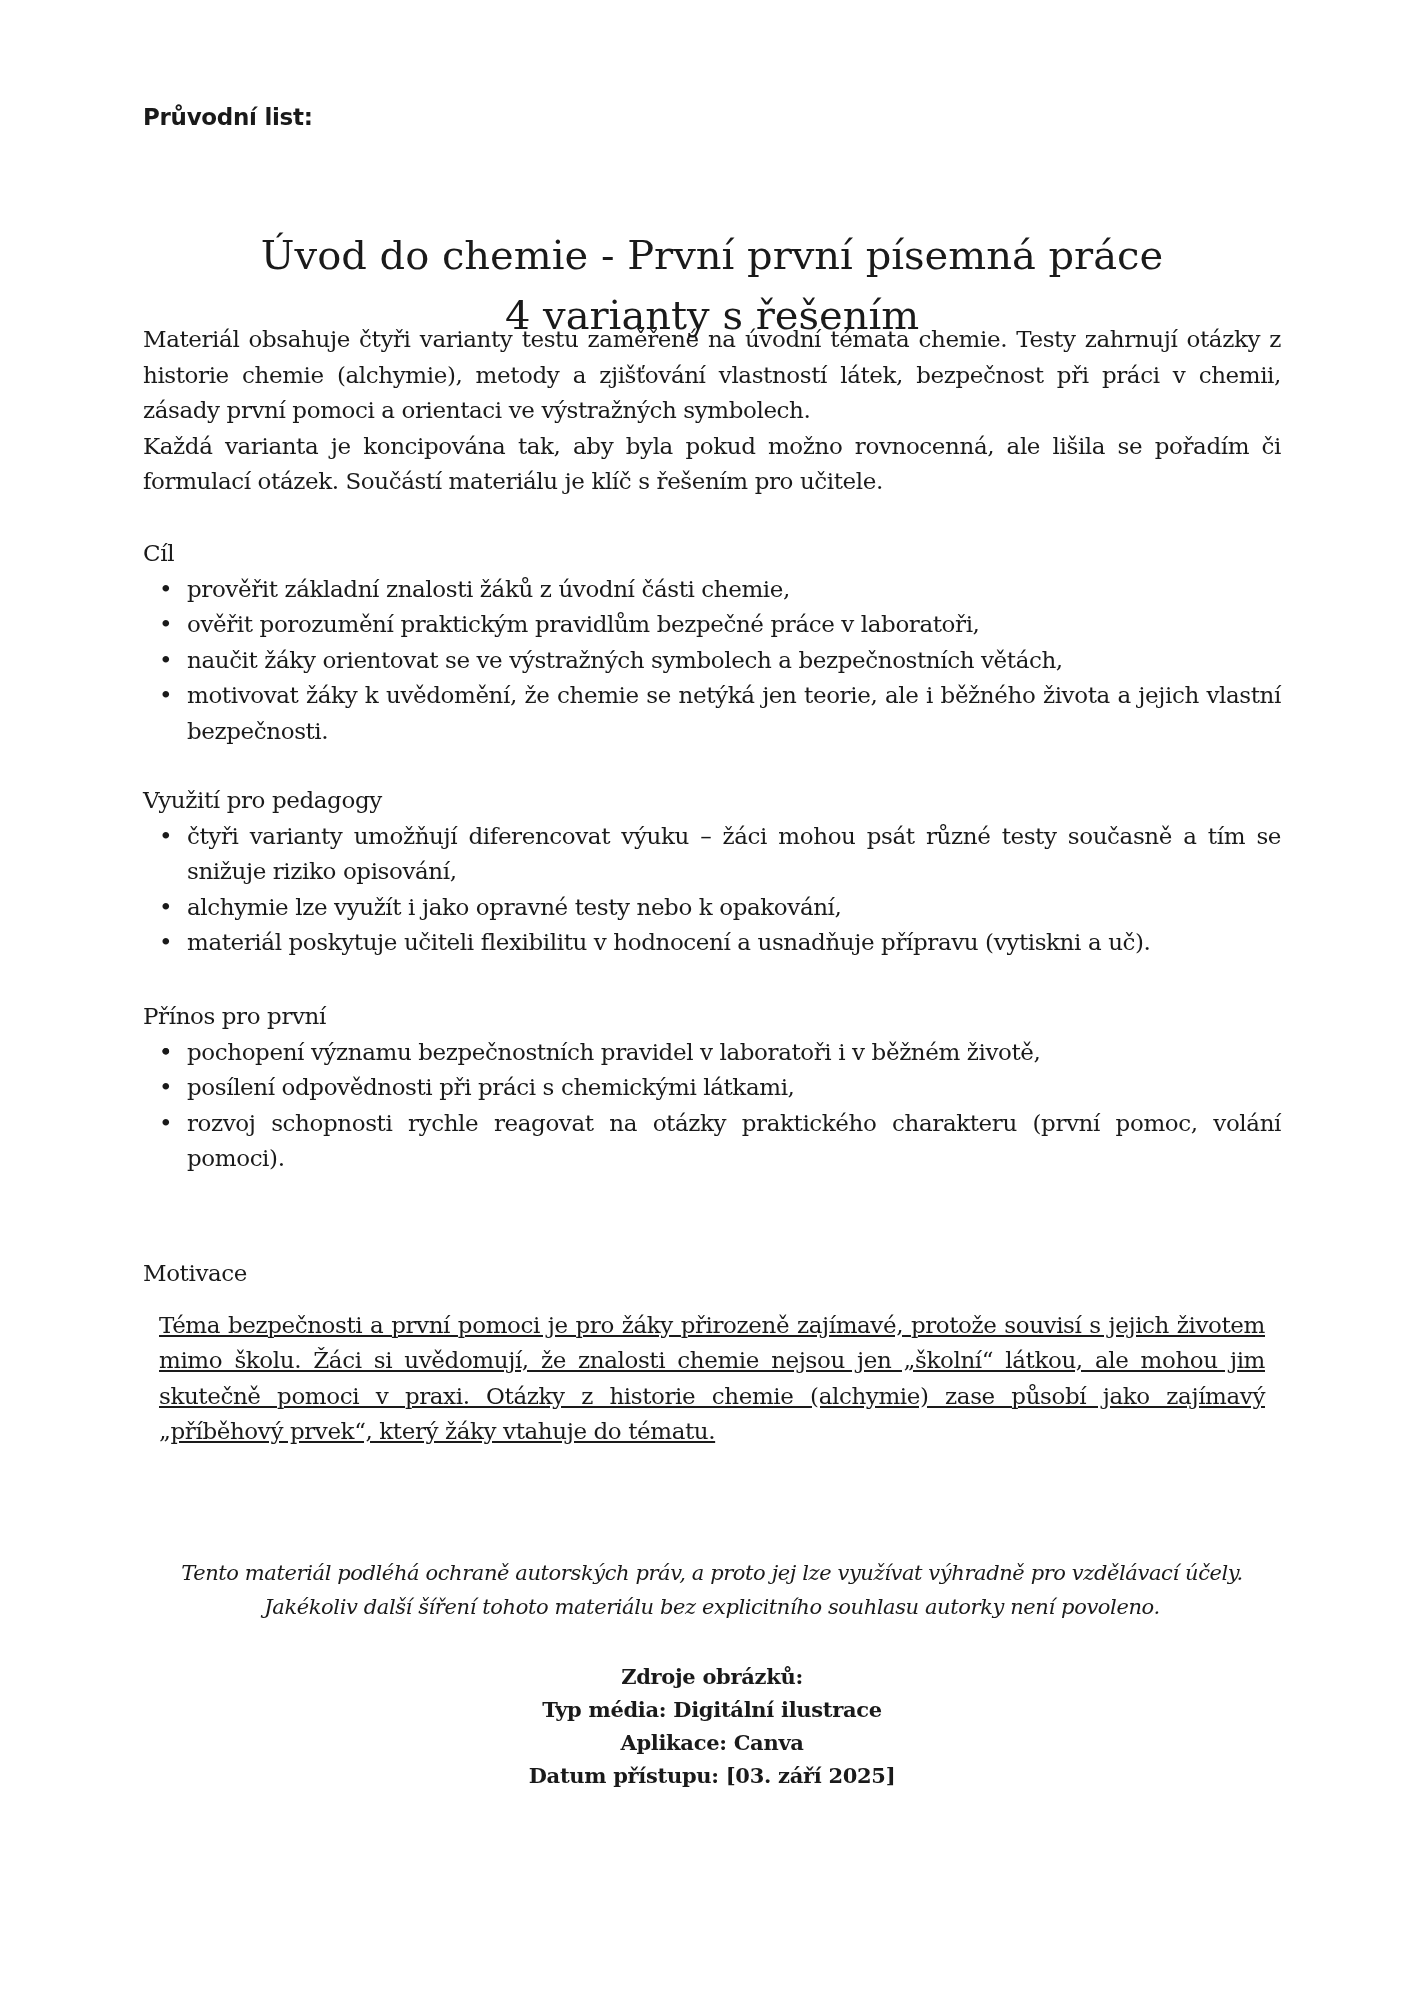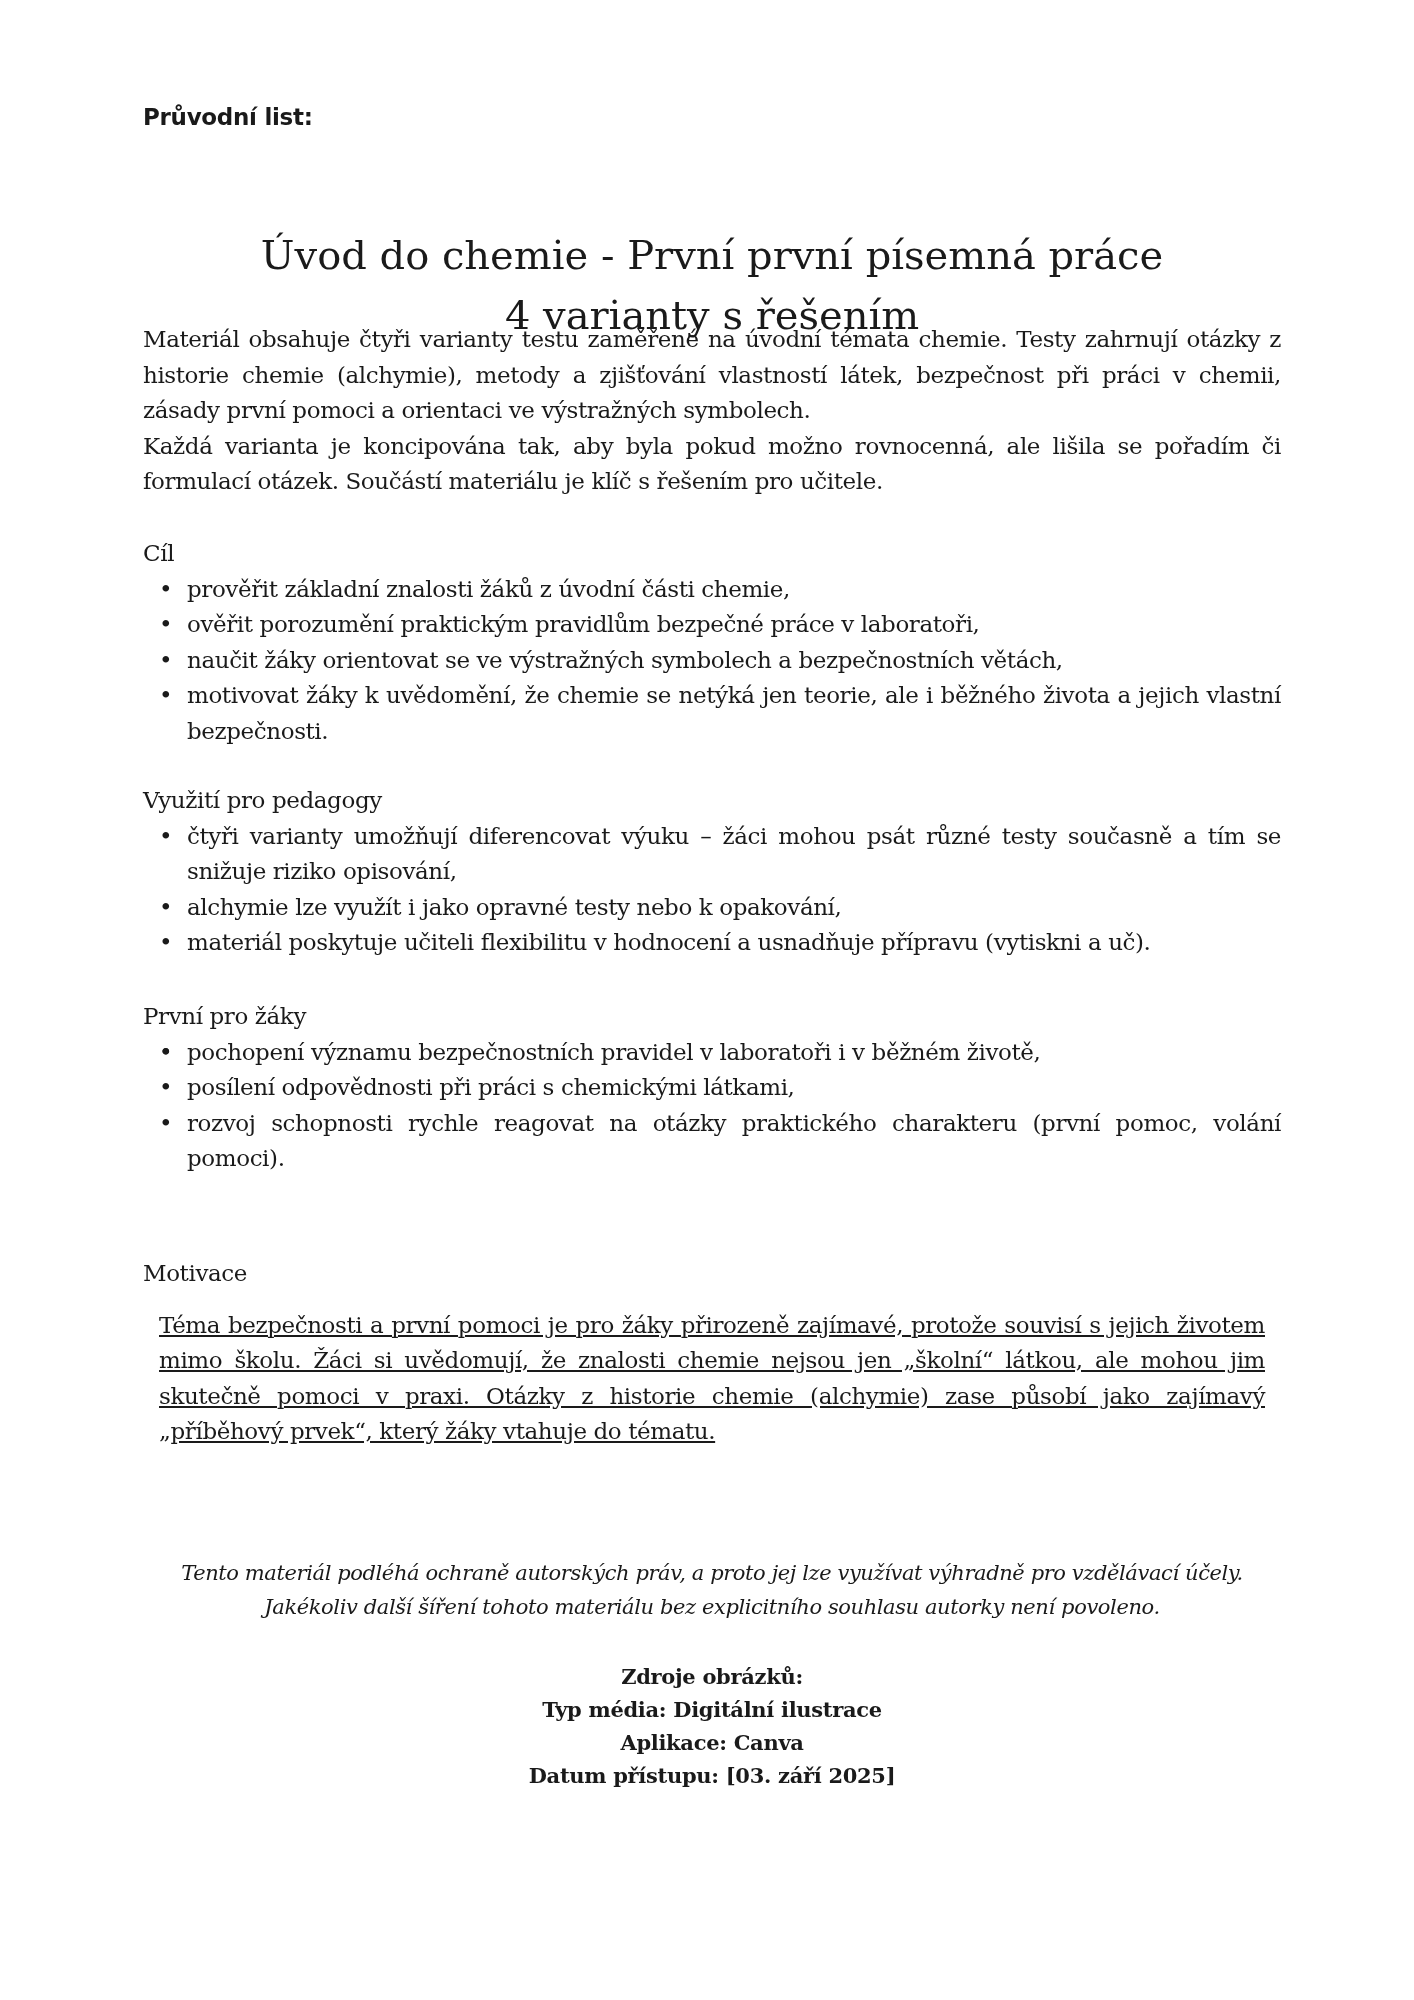--- a/index.html
+++ b/index.html
@@ -50,21 +50,21 @@
   <div class="section body" style="top:783px">
     <h3>Využití pro pedagogy</h3>
     <ul>
       <li><span class="bullet">•</span><span>čtyři varianty umožňují diferencovat výuku – žáci mohou psát různé testy současně a tím se snižuje riziko opisování,</span></li>
       <li><span class="bullet">•</span><span>alchymie lze využít i jako opravné testy nebo k opakování,</span></li>
       <li><span class="bullet">•</span><span>materiál poskytuje učiteli flexibilitu v hodnocení a usnadňuje přípravu (vytiskni a uč).</span></li>
     </ul>
   </div>
 
   <div class="section body" style="top:999px">
-    <h3>První pro žáky</h3>
+    <h3>Přínos pro první</h3>
     <ul>
       <li><span class="bullet">•</span></li>
       <li><span class="bullet">•</span><span>pochopení významu bezpečnostních pravidel v laboratoři i v běžném životě,</span></li>
       <li><span class="bullet">•</span><span>posílení odpovědnosti při práci s chemickými látkami,</span></li>
       <li><span class="bullet">•</span><span>rozvoj schopnosti rychle reagovat na otázky praktického charakteru (první pomoc, volání pomoci).</span></li>
     </ul>
   </div>
 
   <div class="section body" style="top:1256px">
     <h3>Motivace</h3>

